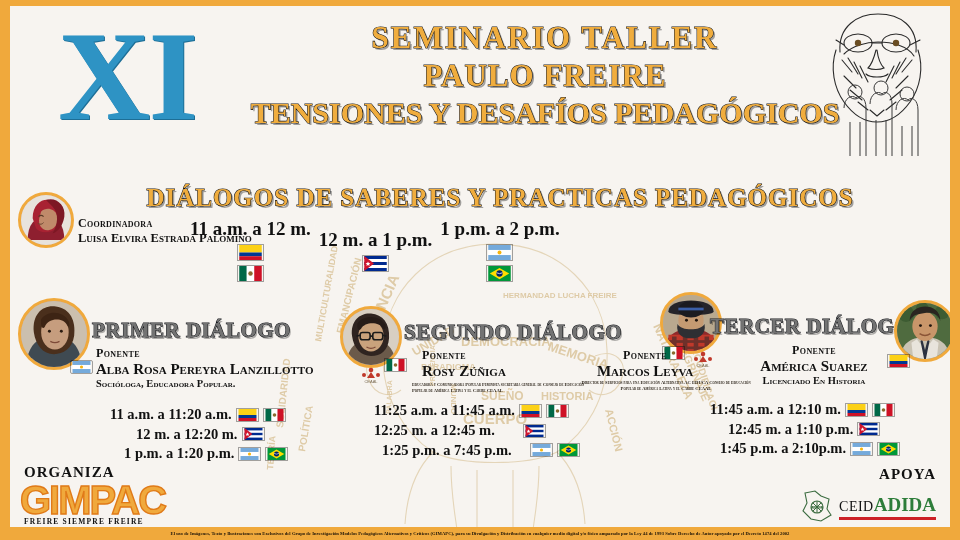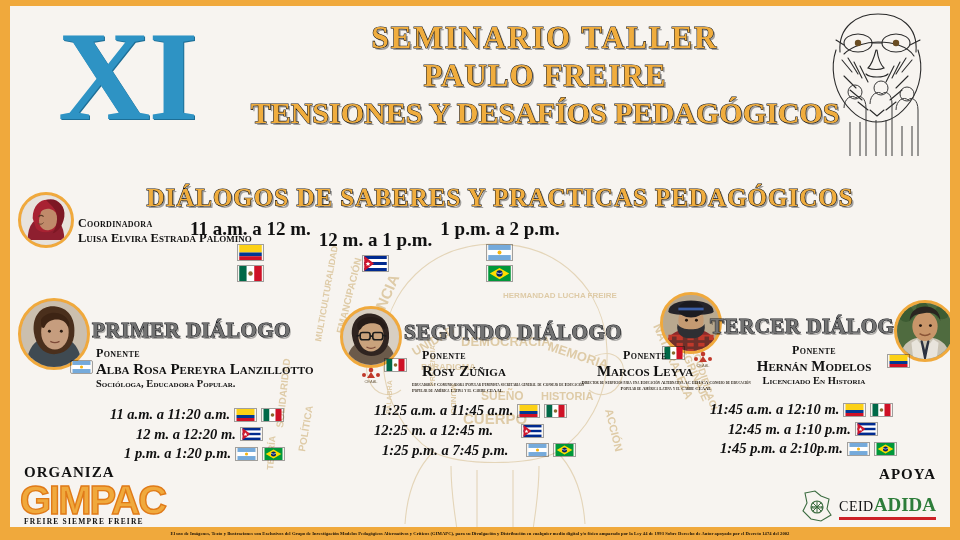--- a/index.html
+++ b/index.html
@@ -113,21 +113,21 @@
     paint-order:stroke fill;
     text-shadow:1.5px 1.5px 0 rgba(0,0,0,.3);
     letter-spacing:.5px; white-space:nowrap;
   }
   .dponente{ font-size:12px; font-weight:700; color:#111; font-variant:small-caps; letter-spacing:.4px;}
   .dname{ font-size:15px; font-weight:700; color:#111; font-variant:small-caps; white-space:nowrap;}
   .drole{ font-size:10.5px; font-weight:700; color:#111; font-variant:small-caps;}
   .dorg{ font-size:4.6px; font-weight:700; color:#2a2218; line-height:1.25; font-variant:small-caps;}
 
   .times{ font-size:14.5px; font-weight:700; color:#111; line-height:1.35; }
-  .trow{ display:flex; align-items:center; gap:4px; white-space:nowrap;font-style:italic; }
+  .trow{ display:flex; align-items:center; gap:4px; white-space:nowrap; }
 
   
   .organiza{ position:absolute; left:10px; top:458px; z-index:5; }
   .organiza .ttl{ font-size:15px; font-weight:700; color:#111; letter-spacing:1px;
                   font-variant:small-caps; margin-left:4px;}
   .gimpac{
     font-family:"Liberation Sans", sans-serif;
     font-size:40px; font-weight:700; line-height:.95;
     color:#f0a93c;
     -webkit-text-stroke:1.4px #e07a18;
@@ -548,21 +548,21 @@
     </div>
     <div class="dorg" style="position:absolute; left:-4px; top:88px; width:180px; text-align:center;">Director de Servicios para una Educación Alternativa AC EDUCA Consejo de Educación Popular de América Latina y el Caribe CEAAL</div>
   </div>
 
   <div class="dcol" style="left:700px; top:292px; width:260px;">
     <div style="display:flex; align-items:flex-start;">
       <div style="margin-top:16px; text-align:center; width:180px;">
         <div class="dhead">TERCER DIÁLOGO</div>
         <div style="margin-top:4px; margin-left:28px;">
           <div class="dponente">Ponente</div>
-          <div class="dname">Hernán Modelos</div>
+          <div class="dname">América Suarez</div>
           <div class="drole">Licenciado En Historia</div>
         </div>
       </div>
       <div class="avatar" style="width:62px;height:62px; position:absolute; right:14px; top:2px;">
         <svg viewBox="0 0 62 62">
             <rect width="62" height="62" fill="#4f6b3f"></rect>
           <g fill="#3d5c32">
               <circle cx="10" cy="12" r="9"></circle>
               <circle cx="50" cy="10" r="8"></circle>
               <circle cx="28" cy="6" r="7"></circle>

